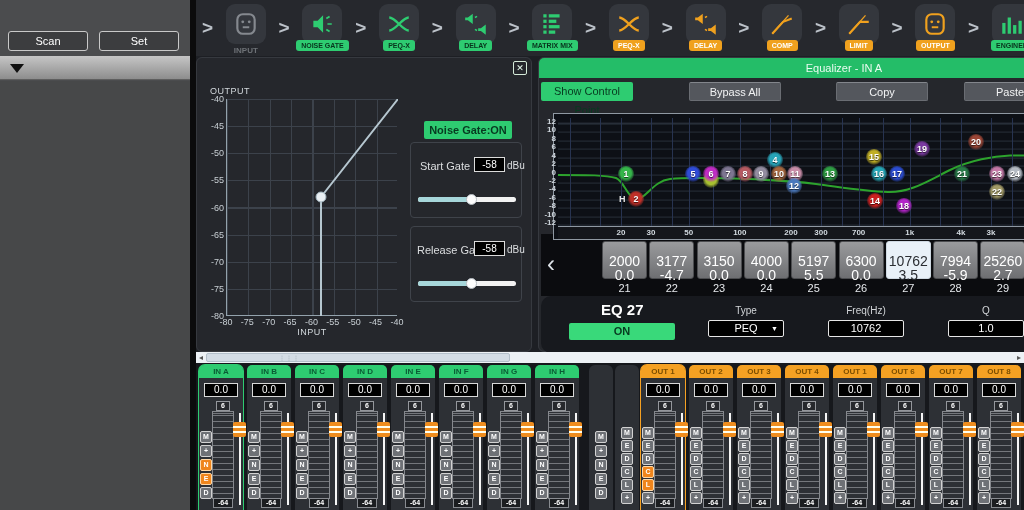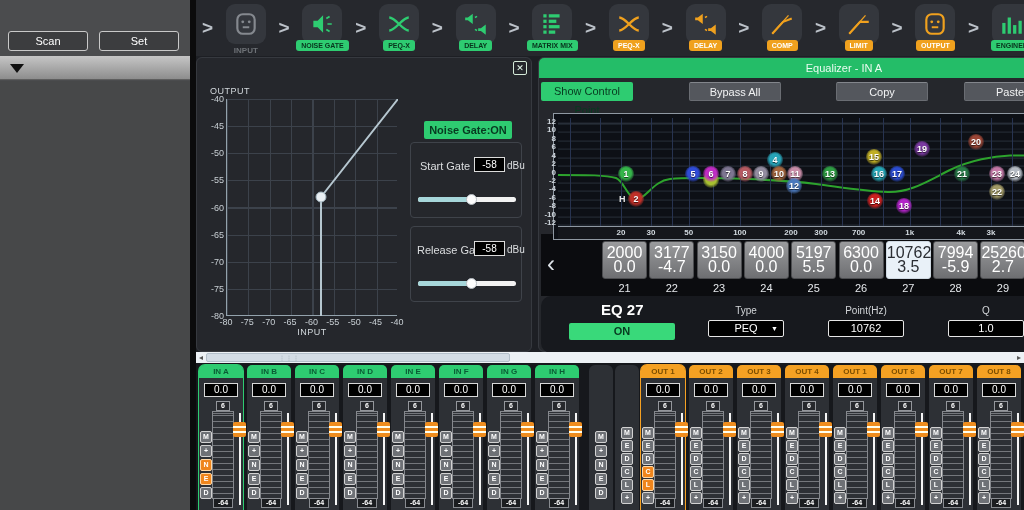--- a/index.html
+++ b/index.html
@@ -67,21 +67,21 @@
              background-position:0 5.6px; }
   .eq-vgrid { position:absolute; top:0; bottom:0; width:1px; background:#273350; }
   .eq-ylab { position:absolute; left:-15px; width:13px; text-align:right; font-size:8px; font-weight:bold; color:#ccd3da; }
   .eq-freqrow { position:absolute; left:4px; right:0; bottom:0; height:13px; border-top:1px solid #8f98a2; background:#14161b; }
   .eq-flab { position:absolute; top:1px; transform:translateX(-50%); font-size:8px; font-weight:bold; color:#d3dae0; }
   .eq-pt { position:absolute; width:16px; height:16px; border-radius:50%; color:#fff; font-size:9px; font-weight:bold;
            text-align:center; line-height:16px; text-shadow:0 1px 1px rgba(0,0,0,.7); }
   .eq-pt .pre { position:absolute; left:-9px; top:0; color:#e8e8e8; }
   .band-cell { position:absolute; top:183px; width:45px; height:38px; border-radius:3px;
                background:linear-gradient(#9a9b9d,#6e6f72); border:1px solid #4c4d50;
-               color:#fff; font-size:16px; text-align:center; padding-top:4px; line-height:14px; }
+               color:#fff; font-size:14px; text-align:center; padding-top:12px; line-height:14px; }
   .band-cell.sel { background:#e9f1f8; color:#2b2e33; border-color:#cfd9e2; }
   .band-num { position:absolute; top:224px; width:45px; text-align:center; font-size:11px; color:#e6e9ec; }
   .eq-bottom { position:absolute; left:2px; top:238px; width:516px; height:57px; background:#17191e; border-radius:10px; }
   .eq-field-lbl { position:absolute; top:9px; width:76px; text-align:center; font-size:10px; color:#d2d5d8; }
   .eq-field { position:absolute; top:24px; width:76px; height:17px; background:#000; border:1px solid #e6e6e6;
               border-radius:2px; color:#fff; font-size:11px; text-align:center; line-height:15px; }
 
   
   .hscroll { position:absolute; left:196px; top:352px; width:828px; height:11px; background:#edf1f5; }
   .hs-arrow { position:absolute; top:0; width:10px; height:11px; color:#555; font-size:8px; line-height:11px; text-align:center; }
@@ -482,21 +482,21 @@
     <div class="eq-bottom">
       <div style="position:absolute; left:60px; top:5px; font-size:15px; font-weight:bold; color:#fff;">EQ 27</div>
       <div class="green-btn" style="position:absolute; left:28px; top:27px; width:106px; height:17px; line-height:17px; background:#39d97a;">ON</div>
 
       <div class="eq-field-lbl" style="left:167px;">Type</div>
       <div class="eq-field" style="left:167px;">
         <span>PEQ</span>
         <span style="position:absolute; right:5px; top:0; font-size:7px;">▼</span>
       </div>
 
-      <div class="eq-field-lbl" style="left:287px;">Point(Hz)</div>
+      <div class="eq-field-lbl" style="left:287px;">Freq(Hz)</div>
       <div class="eq-field" style="left:287px;">10762</div>
 
       <div class="eq-field-lbl" style="left:407px;">Q</div>
       <div class="eq-field" style="left:407px;">1.0</div>
     </div>
   </section>
 
   <div class="hscroll">
     <div class="hs-arrow" style="left:0;">◂</div>
     <div class="hs-thumb">

